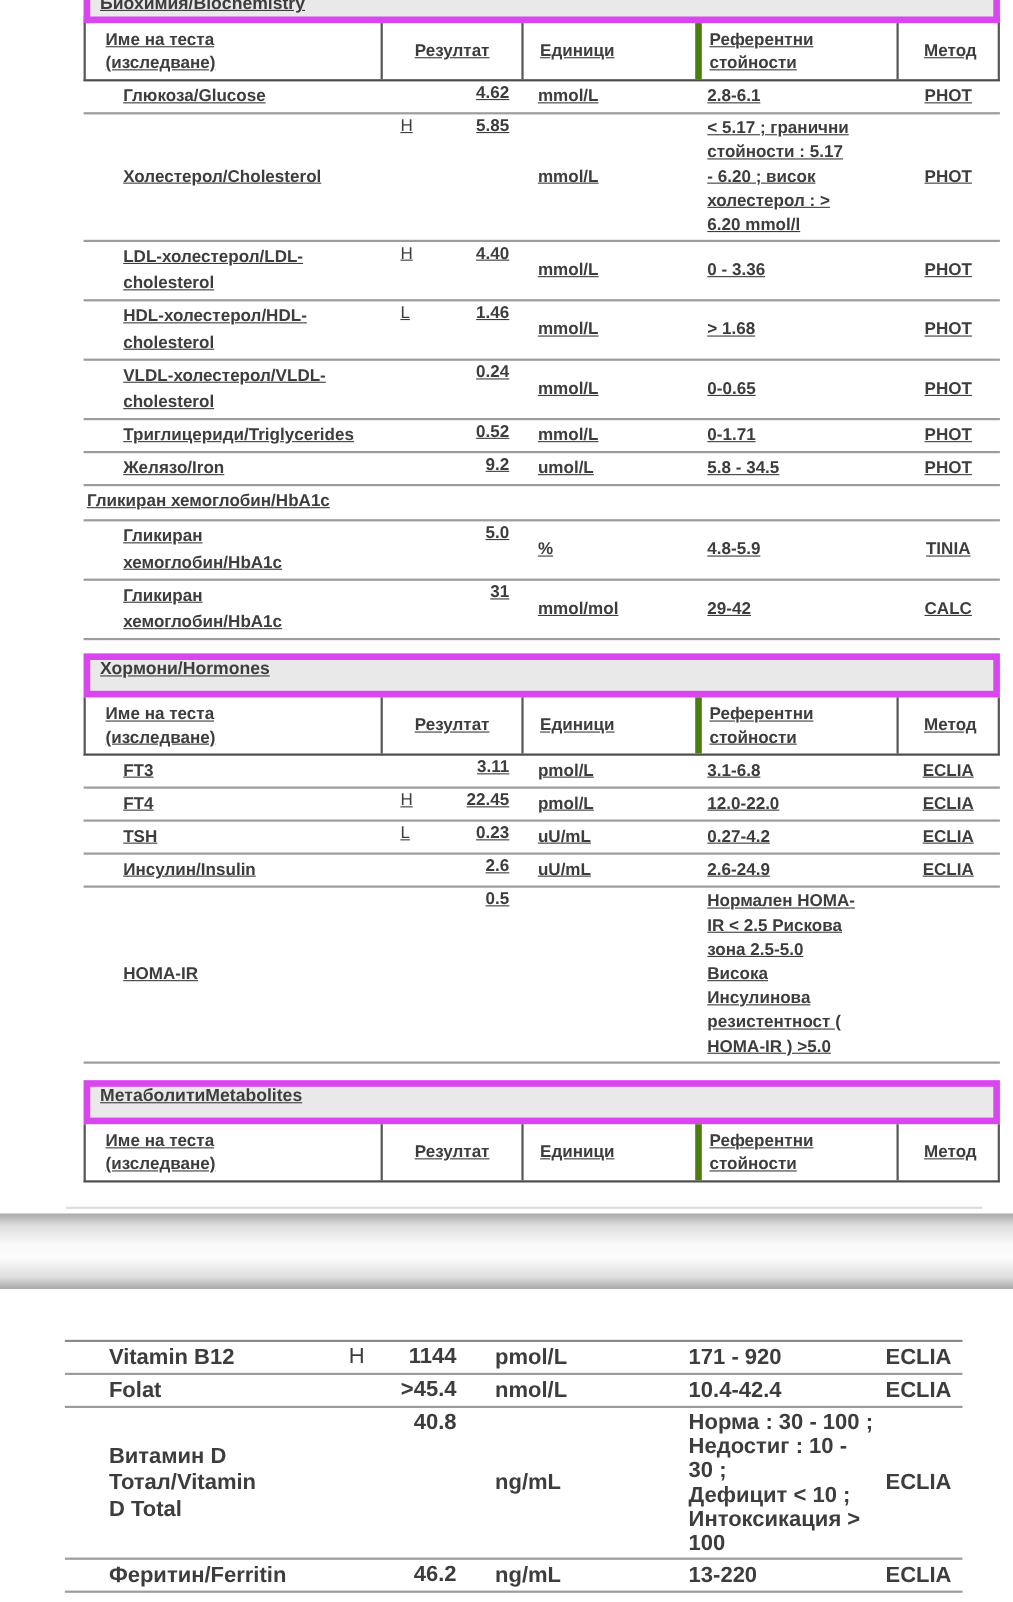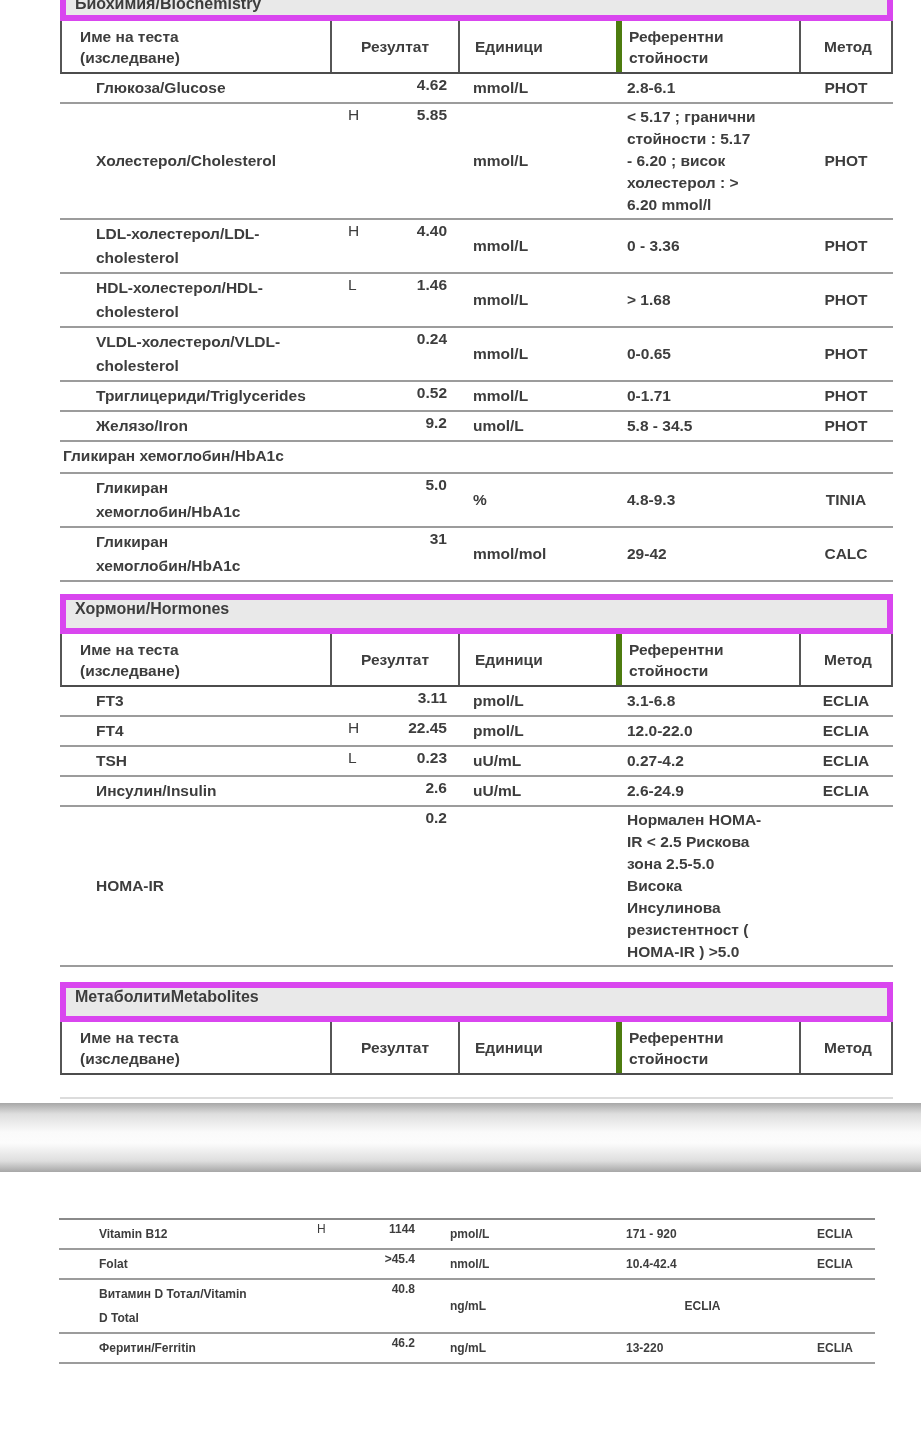--- a/index.html
+++ b/index.html
@@ -11,21 +11,21 @@
   }
   .viewport{width:921px;height:1456px;background:#ffffff;}
   .page{background:#ffffff;position:relative;}
   .page1{height:1103px;overflow:hidden;}
   .page2{height:284px;overflow:hidden;}
   .page-gap{
     height:69px;width:921px;
     background:linear-gradient(180deg,#a7a7a7 0%,#dedede 16%,#fafafa 42%,#fcfcfc 58%,#dedede 84%,#a7a7a7 100%);
   }
 
-  .doc-table{width:833px;margin-left:60px;font-size:15.5px;font-weight:700;}
+  .doc-table{width:833px;margin-left:76px;font-size:15.5px;font-weight:700;text-decoration:underline;}
   .sec{margin:0;}
   #sec-hormones{margin-top:12px;}
   #sec-metabolites{margin-top:15px;}
 
   .band{
     background:#e9e9e9;
     border:6px solid #d946ef;
     height:40px;
     display:flex;align-items:flex-start;
     padding-left:9px;
@@ -67,21 +67,21 @@
   .t1 .result .val{padding-right:11px;}
   .t2 .result .val{padding-right:10px;}
   .t1 .units{padding-left:15px;}
   .t2 .units{padding-left:25px;}
   .t1 .ref{padding-left:7px;line-height:22px;}
   .t2 .ref{padding-left:16px;line-height:22px;}
   .drow .method{align-items:center;flex-direction:column;justify-content:center;}
   .grow{border-bottom:2px solid #9c9c9c;min-height:26px;padding:2px 0;display:block;}
   .grow .gname{padding-left:3px;line-height:24px;}
 
-  .table2{width:816px;margin-left:59px;margin-top:46px;border-top:2px solid #8a8a8a;font-size:12px;font-weight:700;}
+  .table2{width:816px;margin-left:59px;margin-top:46px;border-top:2px solid #8a8a8a;font-size:20px;font-weight:700;}
 
   .footer-rule{
     height:2px;background:#dcdcdc;width:833px;margin-left:60px;margin-top:22px;
   }
 </style>
 </head>
 <body>
 
 <div class="viewport">
   <div class="page page1">
@@ -215,21 +215,21 @@
             <div class="c name">
               <div class="line">Гликиран</div>
               <div class="line">хемоглобин/HbA1c</div>
             </div>
             <div class="c result">
               <span class="flag"></span>
               <span class="val">5.0</span>
             </div>
             <div class="c units">%</div>
             <div class="c ref">
-              <div class="line">4.8-9.3</div>
+              <div class="line">4.8-5.9</div>
             </div>
             <div class="c method">TINIA</div>
           </div>
           <div class="trow drow t1">
             <div class="c name">
               <div class="line">Гликиран</div>
               <div class="line">хемоглобин/HbA1c</div>
             </div>
             <div class="c result">
               <span class="flag"></span>
@@ -314,21 +314,21 @@
               <div class="line">2.6-24.9</div>
             </div>
             <div class="c method">ECLIA</div>
           </div>
           <div class="trow drow t1">
             <div class="c name">
               <div class="line">HOMA-IR</div>
             </div>
             <div class="c result">
               <span class="flag"></span>
-              <span class="val">0.2</span>
+              <span class="val">0.5</span>
             </div>
             <div class="c units"></div>
             <div class="c ref">
               <div class="line">Нормален HOMA-</div>
               <div class="line">IR &lt; 2.5 Рискова</div>
               <div class="line">зона 2.5-5.0</div>
               <div class="line">Висока</div>
               <div class="line">Инсулинова</div>
               <div class="line">резистентност (</div>
               <div class="line">HOMA-IR ) &gt;5.0</div>
@@ -392,20 +392,27 @@
         <div class="trow drow t2">
           <div class="c name">
             <div class="line">Витамин D Тотал/Vitamin</div>
             <div class="line">D Total</div>
           </div>
           <div class="c result">
             <span class="flag"></span>
             <span class="val">40.8</span>
           </div>
           <div class="c units">ng/mL</div>
+          <div class="c ref">
+            <div class="line">Норма : 30 - 100 ;</div>
+            <div class="line">Недостиг : 10 - 30 ;</div>
+            <div class="line">Дефицит &lt; 10 ;</div>
+            <div class="line">Интоксикация &gt;</div>
+            <div class="line">100</div>
+          </div>
           <div class="c method">ECLIA</div>
         </div>
         <div class="trow drow t2">
           <div class="c name">
             <div class="line">Феритин/Ferritin</div>
           </div>
           <div class="c result">
             <span class="flag"></span>
             <span class="val">46.2</span>
           </div>

